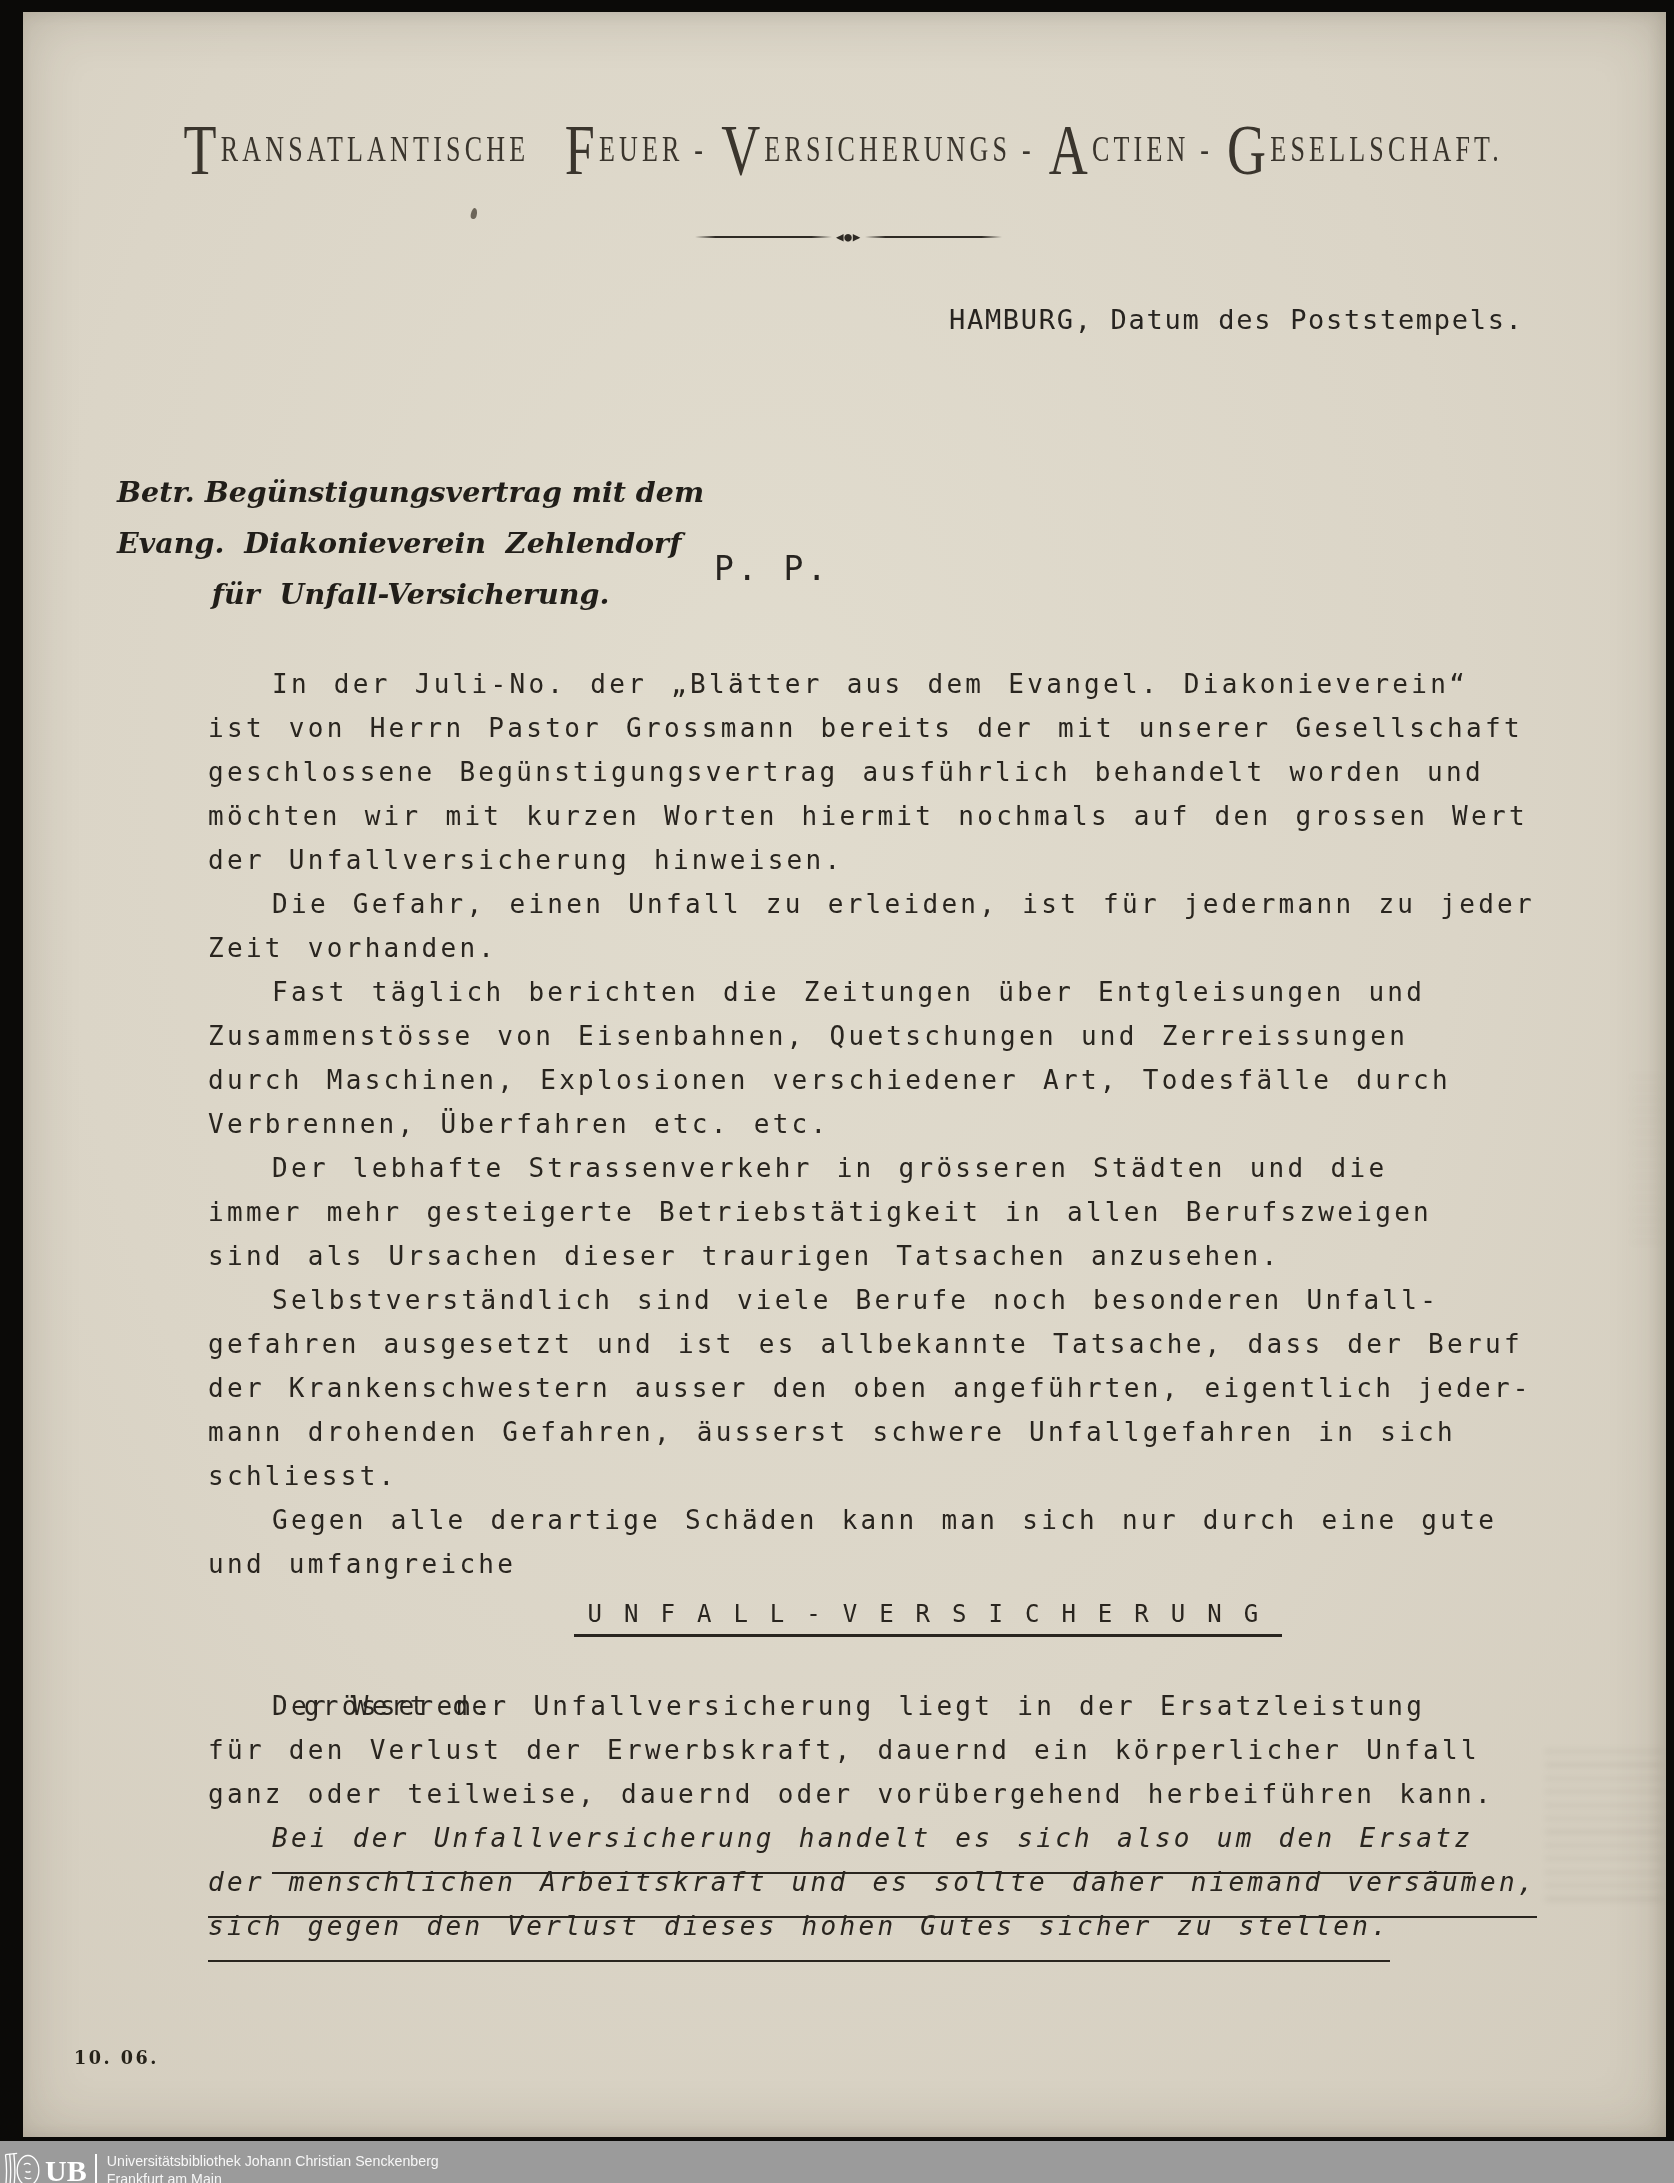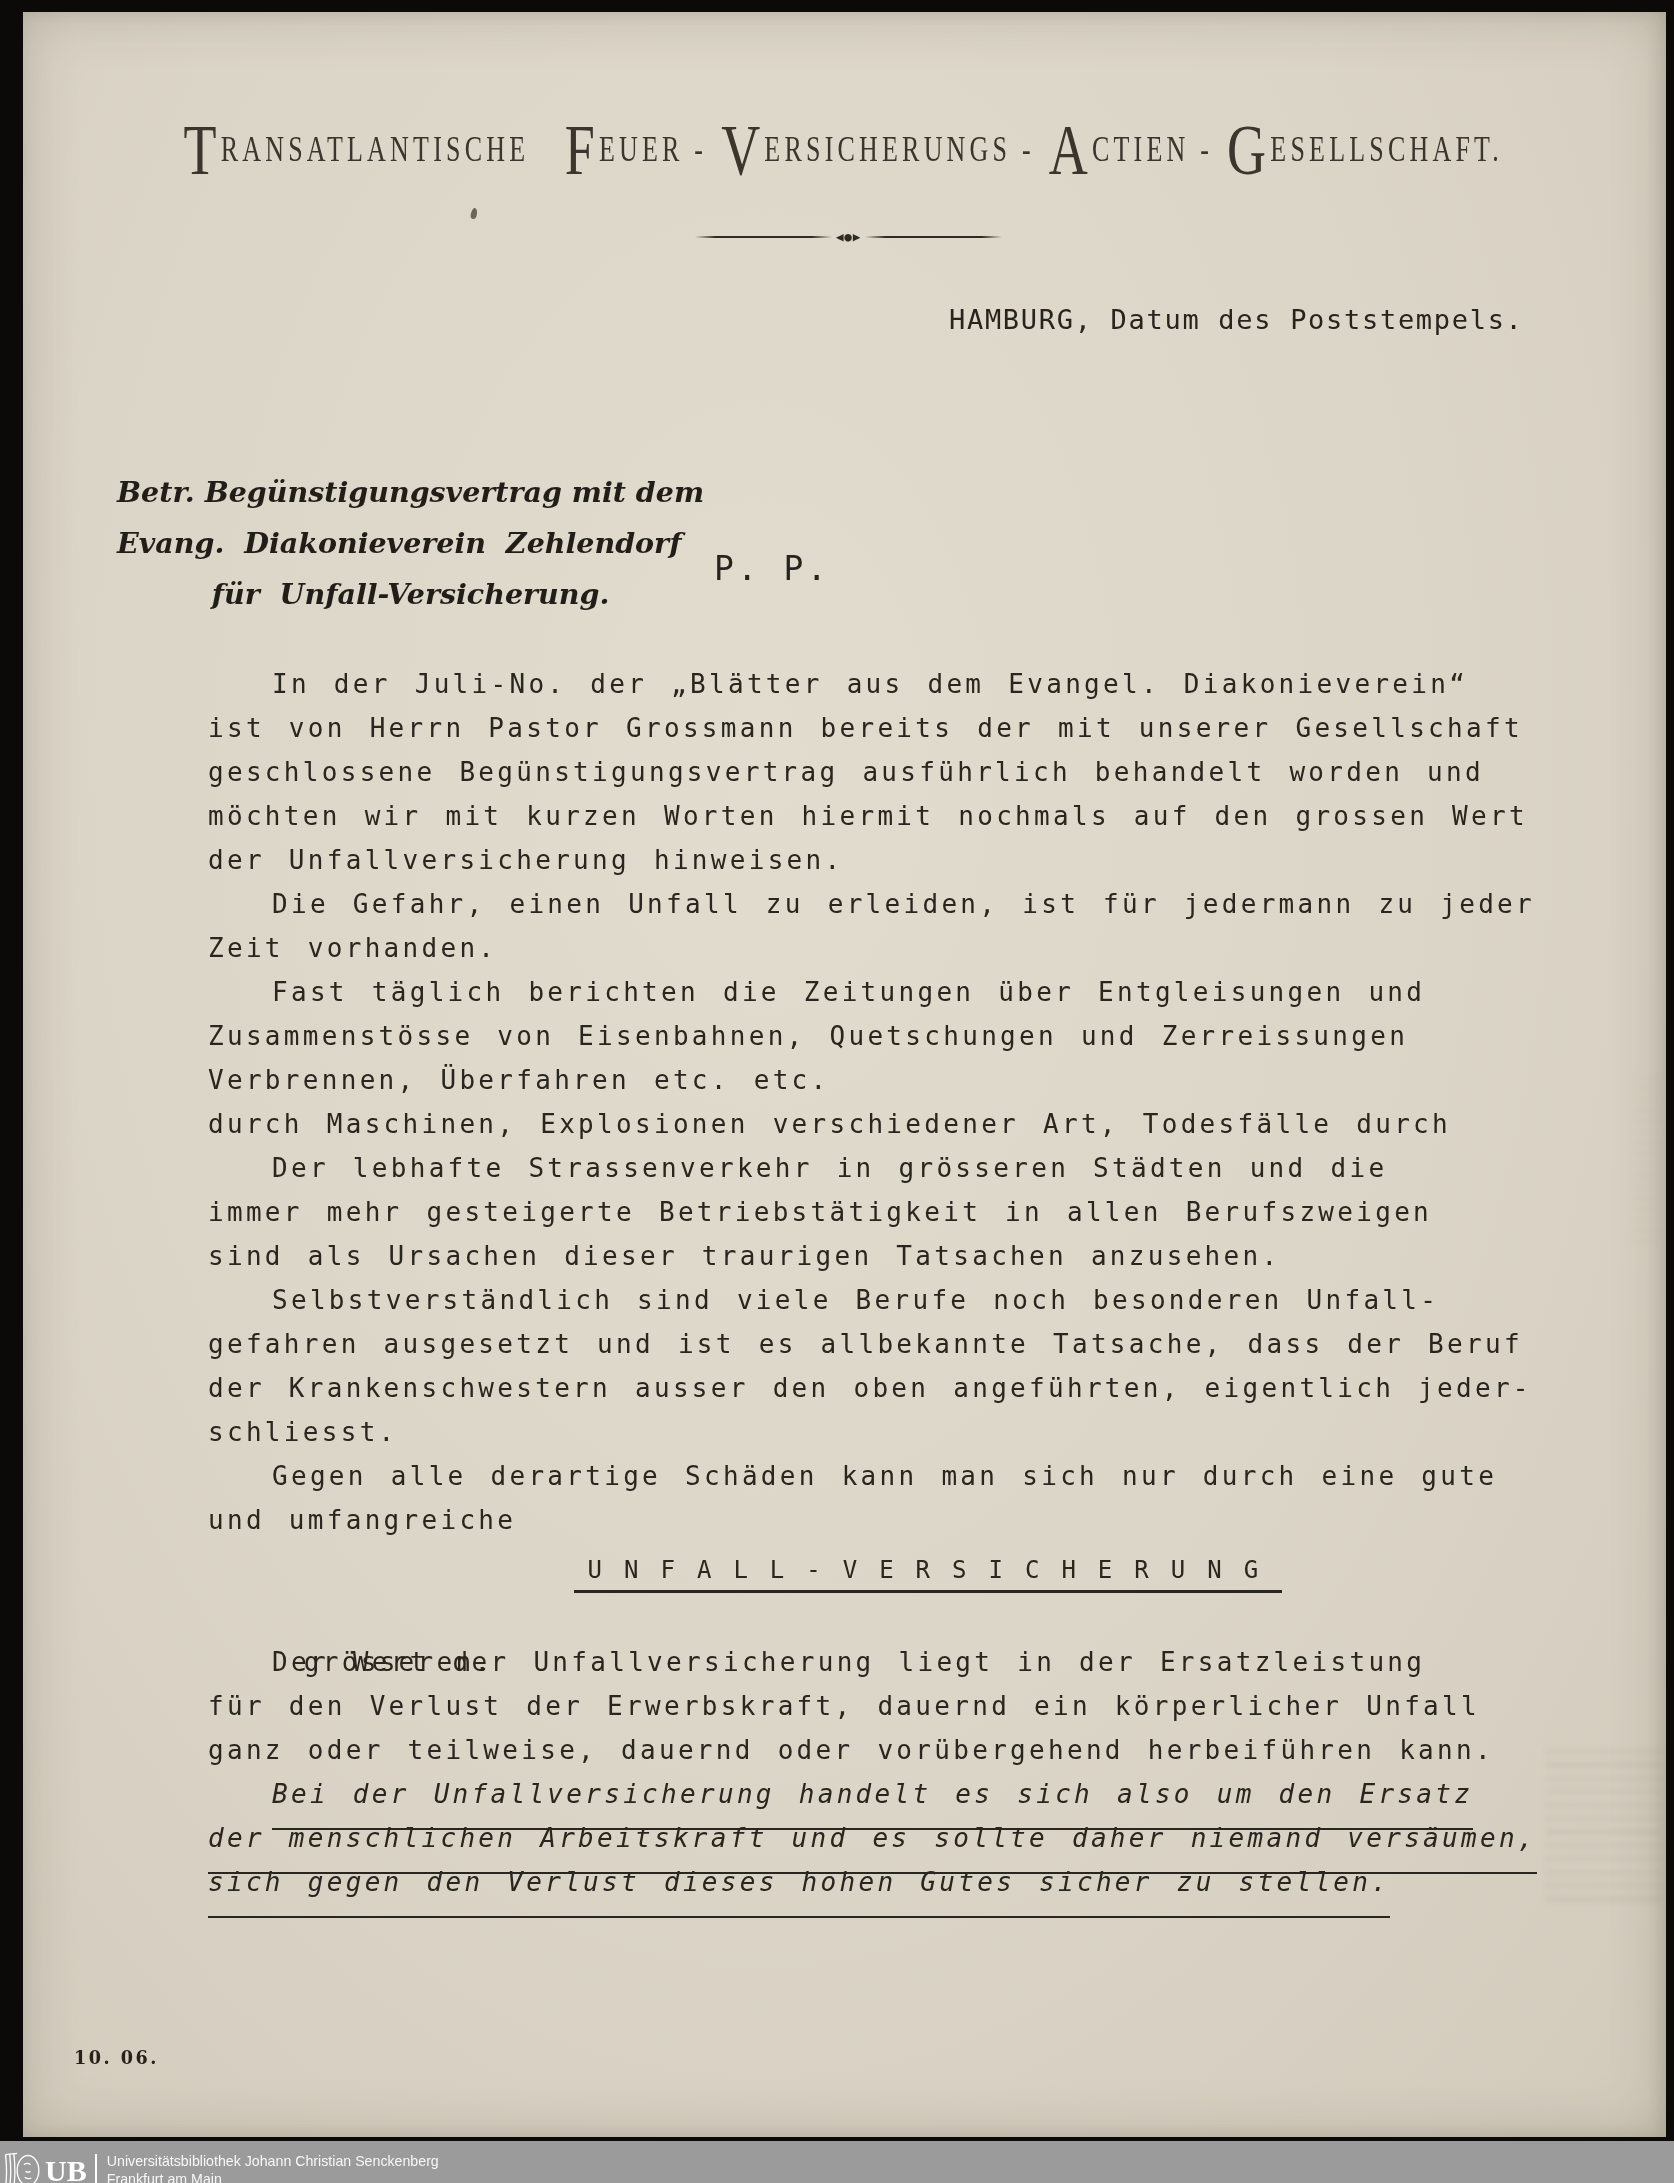--- a/index.html
+++ b/index.html
@@ -135,32 +135,33 @@
       <div class="bline"><span>möchten wir mit kurzen Worten hiermit nochmals auf den grossen Wert</span></div>
       <div class="bline"><span>der Unfallversicherung hinweisen.</span></div>
     </div>
   <div class="para">
       <div class="bline"><span>Die Gefahr, einen Unfall zu erleiden, ist für jedermann zu jeder</span></div>
       <div class="bline"><span>Zeit vorhanden.</span></div>
     </div>
   <div class="para">
       <div class="bline"><span>Fast täglich berichten die Zeitungen über Entgleisungen und</span></div>
       <div class="bline"><span>Zusammenstösse von Eisenbahnen, Quetschungen und Zerreissungen</span></div>
+      <div class="bline"><span>durch Maschinen, Explosionen verschiedener Art, Todesfälle durch</span></div>
       <div class="bline"><span>Verbrennen, Überfahren etc. etc.</span></div>
-      <div class="bline"><span>durch Maschinen, Explosionen verschiedener Art, Todesfälle durch</span></div>
     </div>
   <div class="para">
       <div class="bline"><span>Der lebhafte Strassenverkehr in grösseren Städten und die</span></div>
       <div class="bline"><span>immer mehr gesteigerte Betriebstätigkeit in allen Berufszweigen</span></div>
       <div class="bline"><span>sind als Ursachen dieser traurigen Tatsachen anzusehen.</span></div>
     </div>
   <div class="para">
       <div class="bline"><span>Selbstverständlich sind viele Berufe noch besonderen Unfall-</span></div>
       <div class="bline"><span>gefahren ausgesetzt und ist es allbekannte Tatsache, dass der Beruf</span></div>
       <div class="bline"><span>der Krankenschwestern ausser den oben angeführten, eigentlich jeder-</span></div>
+      <div class="bline"><span>mann drohenden Gefahren, äusserst schwere Unfallgefahren in sich</span></div>
       <div class="bline"><span>schliesst.</span></div>
     </div>
   <div class="para">
       <div class="bline"><span>Gegen alle derartige Schäden kann man sich nur durch eine gute</span></div>
       <div class="bline"><span>und umfangreiche</span></div>
     </div>
   <div class="uheading">
     <span class="heading-text">UNFALL-VERSICHERUNG</span>
   </div>
   <div class="bline">

